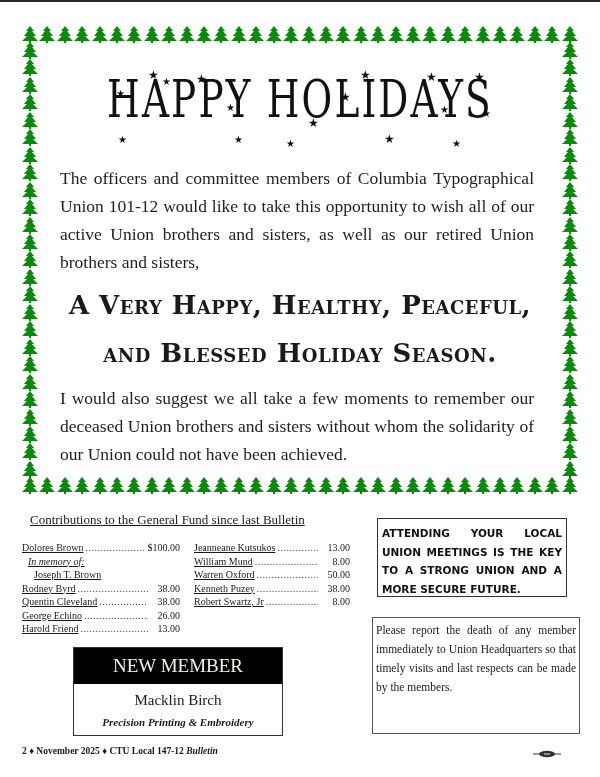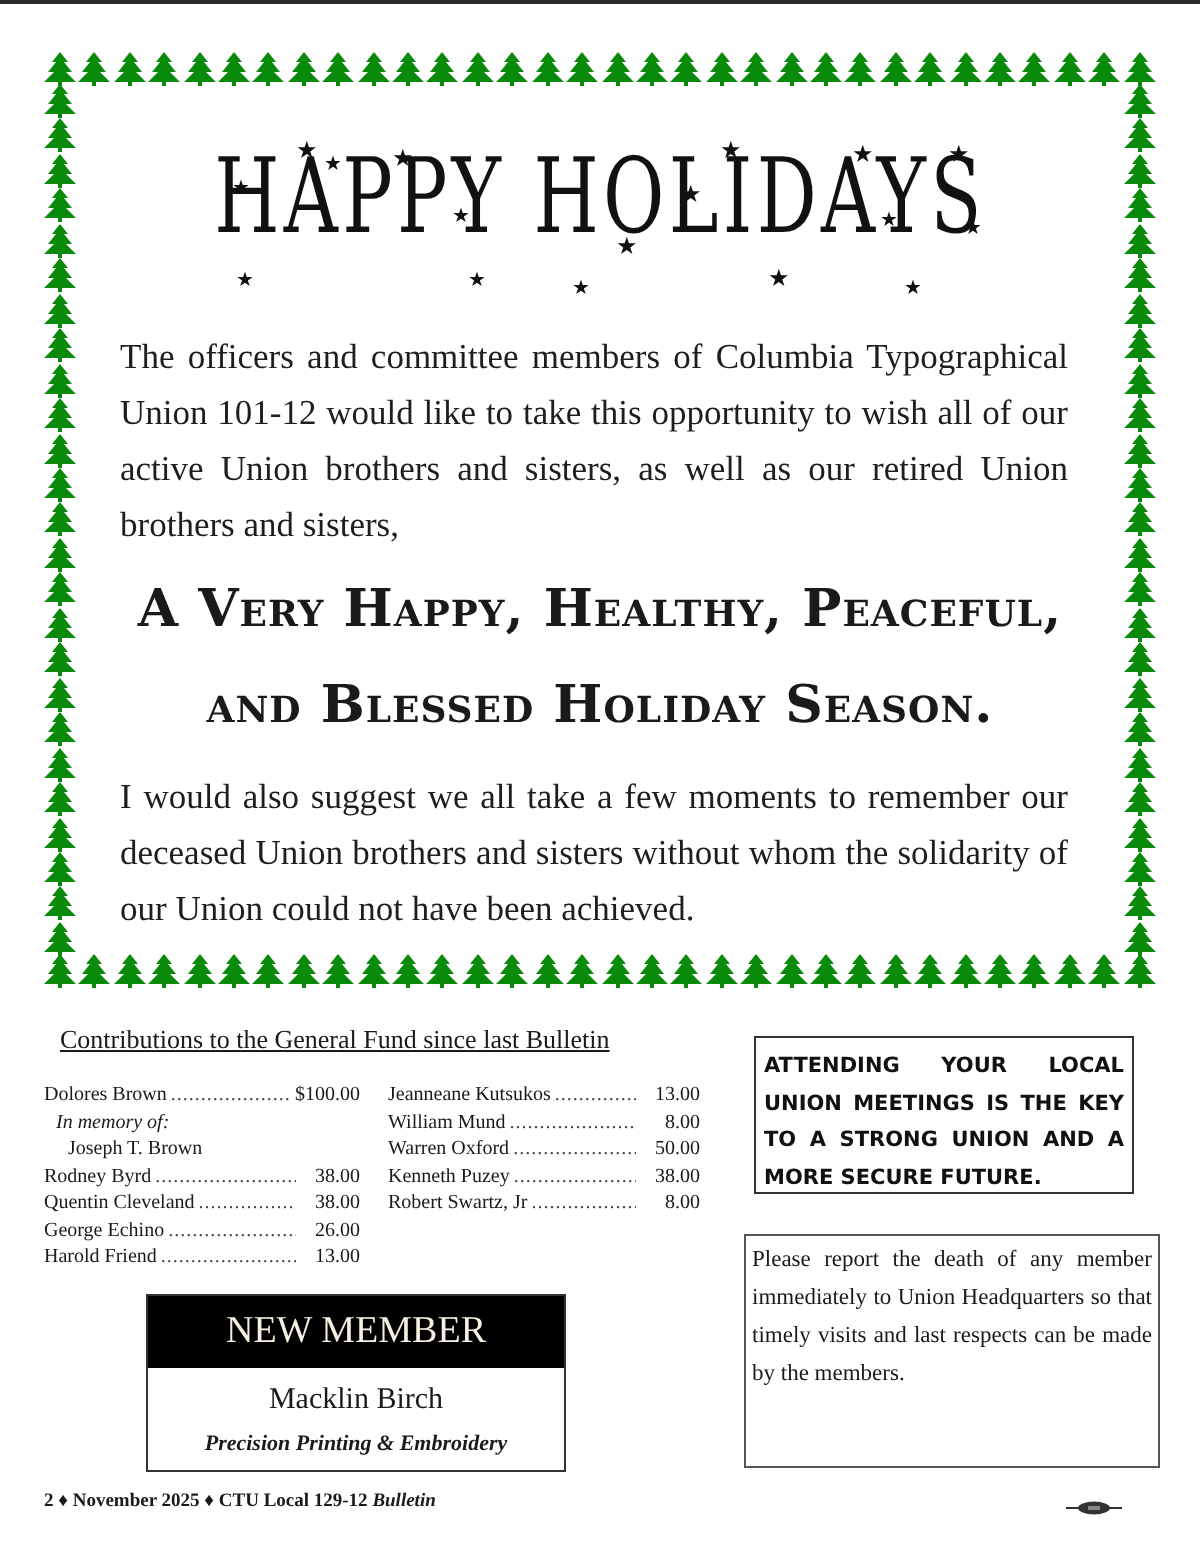--- a/index.html
+++ b/index.html
@@ -49,21 +49,21 @@
 
     
     .contrib-title {
       position: absolute; left: 30px; top: 512px; width: 316px; 
       font-family: "Liberation Serif", serif; font-size: 13px; text-decoration: underline; color: #1a1a1a;
     }
     .contrib-col { position: absolute; top: 541px; font-family: "Liberation Serif", serif; font-size: 10px; line-height: 13.5px; color: #1a1a1a; }
     .contrib-col.c1 { left: 22px; width: 158px; }
     .contrib-col.c2 { left: 194px; width: 156px; }
     .crow { display: flex; align-items: baseline; height: 13.5px; }
-    .crow .name { white-space: nowrap; }
+    .crow .name { white-space: nowrap; text-decoration: underline; }
     .crow .dots { flex: 1; overflow: hidden; white-space: nowrap; margin: 0 2px; color: #444; }
     .crow .dots::after { content: "................................................................"; letter-spacing: 0.5px; }
     .crow .amt { text-align: right; min-width: 30px; }
     .crow.note .name { font-style: italic; padding-left: 6px; }
     .crow.sub .name { padding-left: 12px; }
 
     
     .attend {
       position: absolute; left: 377px; top: 518px; width: 190px; height: 79px;
       border: 1.5px solid #333; box-sizing: border-box; padding: 5px 4px;
@@ -674,20 +674,20 @@
   <div class="hdr">NEW MEMBER</div>
   <div class="nm">Macklin Birch</div>
   <div class="co">Precision Printing &amp; Embroidery</div>
 </div>
 
 <div class="footer">
   <span>2</span>
   <span>♦</span>
   <span>November 2025</span>
   <span>♦</span>
-  <span>CTU Local 129-12</span>
+  <span>CTU Local 147-12</span>
   <span class="it">Bulletin</span>
 </div>
 <svg class="ornament" viewBox="0 0 28 8">
   <line x1="0" y1="4" x2="28" y2="4" stroke="#333" stroke-width="1"></line>
   <ellipse cx="14" cy="4" rx="8" ry="3.2" fill="#333"></ellipse>
   <rect x="11" y="3" width="6" height="2" fill="#888"></rect>
 </svg>
 
 </body></html>

